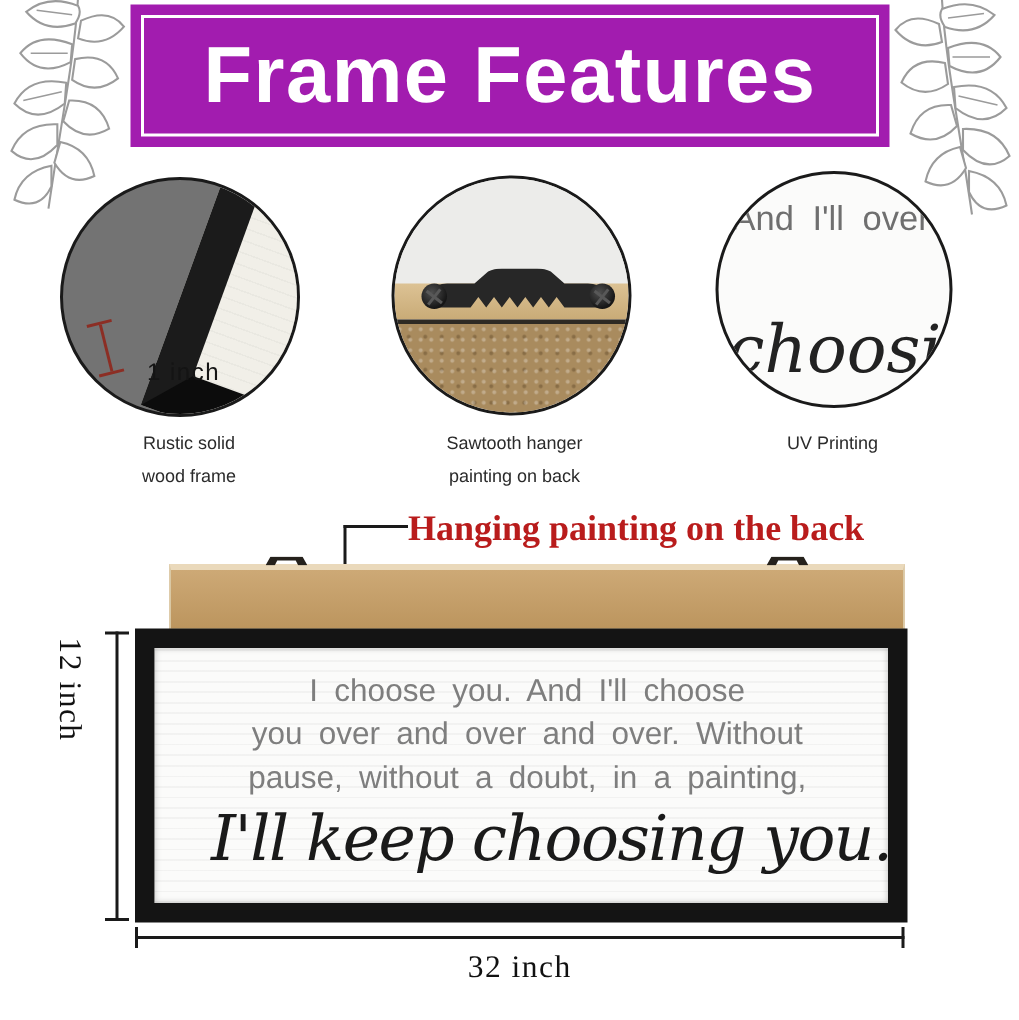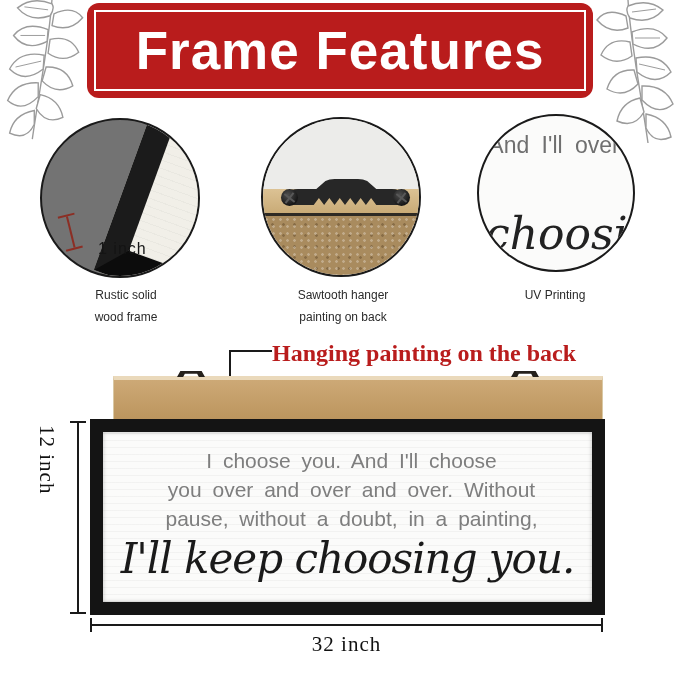--- a/index.html
+++ b/index.html
@@ -1,20 +1,20 @@
 <!DOCTYPE html>
 <html><head>
 <meta charset="utf-8">
 <style>
   html,body{margin:0;padding:0;background:#ffffff;}
   #canvas{position:relative;width:679px;height:680px;background:#ffffff;overflow:hidden;
           font-family:"Liberation Sans",sans-serif;}
 
   
-  .header{position:absolute;left:87px;top:3px;width:506px;height:95px;background:#b91c1c;border-radius:12px;}
+  .header{position:absolute;left:87px;top:3px;width:506px;height:95px;background:#a21caf;}
   .header .inner-border{position:absolute;inset:7px;border:2px solid #ffffff;}
   .header .title{position:absolute;inset:0;display:flex;align-items:center;justify-content:center;
                  color:#ffffff;font-size:53px;font-weight:bold;letter-spacing:1px;white-space:nowrap;}
 
   
   .leaf-left{position:absolute;left:-4px;top:-4px;}
   .leaf-right{position:absolute;left:570px;top:-2px;}
 
   
   .circle{position:absolute;border-radius:50%;border:2px solid #1a1a1a;overflow:hidden;box-sizing:border-box;}
@@ -79,21 +79,21 @@
   .sign-frame{position:absolute;left:90px;top:419px;width:515px;height:196px;background:#141414;
               box-sizing:border-box;}
   .sign-interior{position:absolute;inset:13px;background:#fbfbfa;
                  background-image:repeating-linear-gradient(0deg,rgba(0,0,0,0.035) 0 1px,transparent 1px 7px);
                  box-shadow:inset 0 0 4px rgba(0,0,0,0.25);}
   .quote{position:absolute;left:4px;top:14px;width:100%;text-align:center;font-size:21px;
          color:#7e7e7e;line-height:29px;word-spacing:5px;white-space:nowrap;}
   .quote span{display:block;}
   .script-line{position:absolute;left:0;top:102px;width:100%;text-align:center;
                font-family:"DejaVu Serif",serif;font-style:italic;font-size:42px;
-               color:#1a1a1a;white-space:nowrap;letter-spacing:-1px;}
+               color:#1a1a1a;white-space:nowrap;letter-spacing:-1px;padding-left:20px;}
 
   
   .dim-v-line{position:absolute;left:77px;top:421px;width:2px;height:193px;background:#1a1a1a;}
   .dim-v-cap{position:absolute;left:70px;width:16px;height:2px;background:#1a1a1a;}
   .dim-v-label{position:absolute;left:34px;top:425px;height:186px;display:flex;align-items:center;
                writing-mode:vertical-rl;font-family:"Liberation Serif",serif;font-size:21px;color:#111;
                letter-spacing:1px;}
   .dim-h-line{position:absolute;left:90px;top:624px;width:513px;height:2px;background:#1a1a1a;}
   .dim-h-cap{position:absolute;top:618px;width:2px;height:14px;background:#1a1a1a;}
   .dim-h-label{position:absolute;left:90px;top:632px;width:513px;text-align:center;

